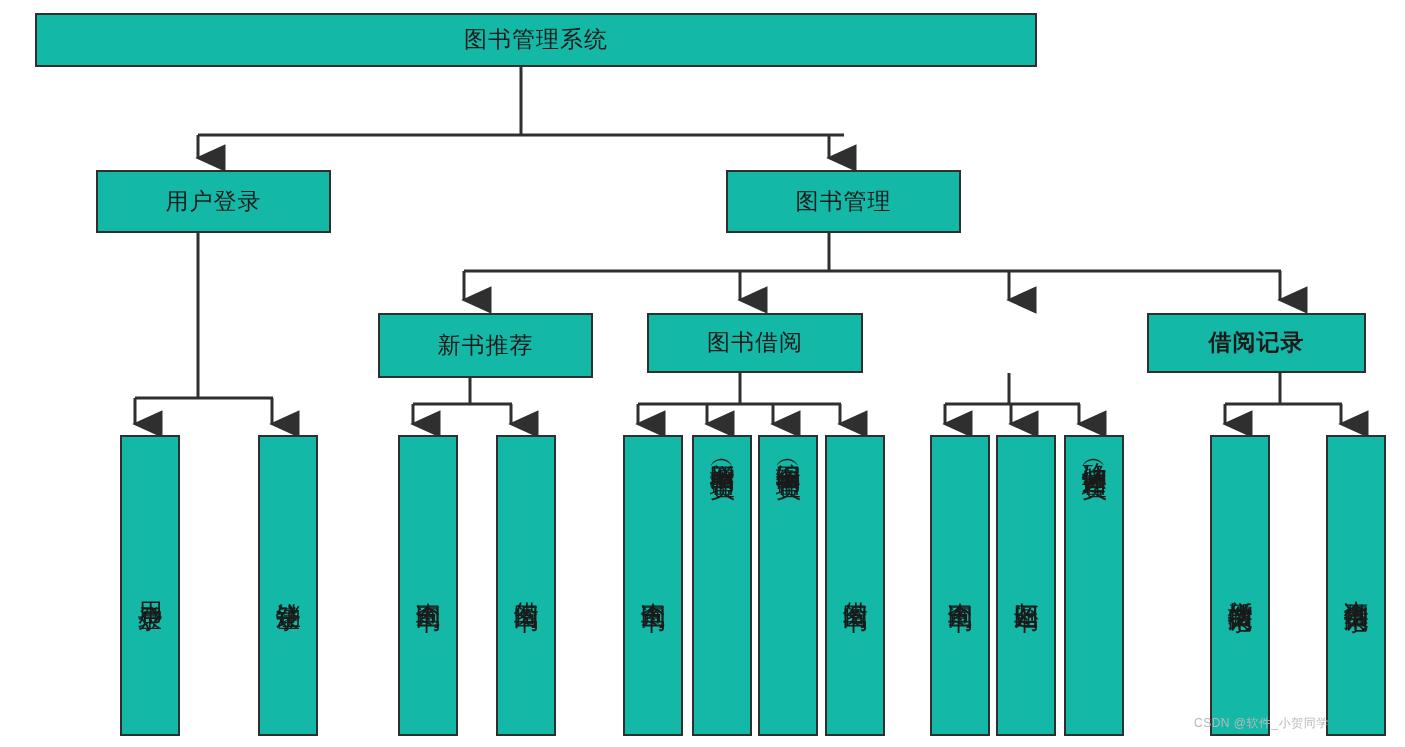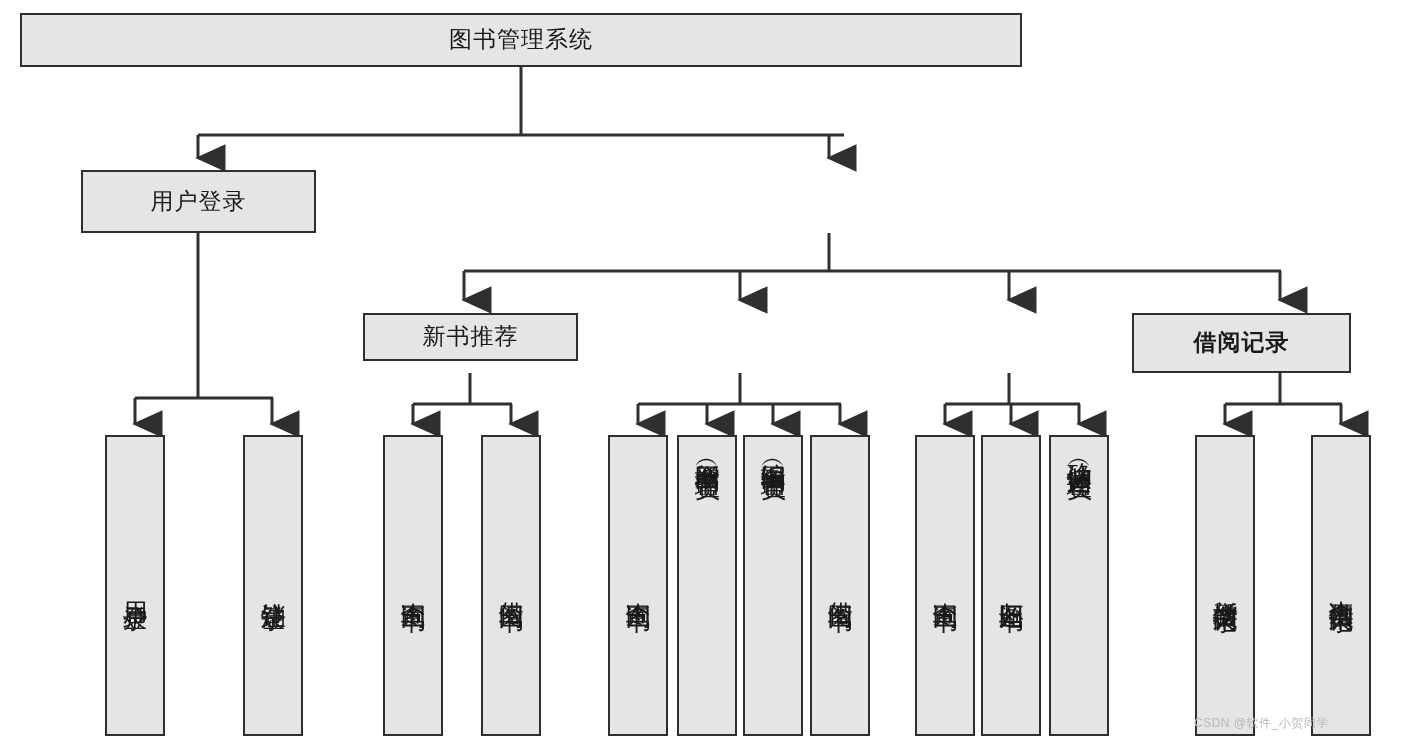--- a/index.html
+++ b/index.html
@@ -21,26 +21,27 @@
     position: absolute;
     left: 0;
     top: 0;
     width: 1405px;
     height: 747px;
     pointer-events: none;
   }
   .node {
     position: absolute;
     box-sizing: border-box;
-    background: #e5e5e5;
+    background: #14b8a6;
     border: 2.5px solid #2f2f2f;
     display: flex;
     align-items: center;
     justify-content: center;
     color: #1a1a1a;
+    margin-left: 15px;
   }
   .node.horiz .label {
     font-size: 23px;
     line-height: 1.1;
     letter-spacing: 1px;
     white-space: nowrap;
   }
   .node.vert {
     align-items: flex-start;
     justify-content: center;
@@ -122,23 +123,29 @@
     </g>
   </svg>
 
   <div class="node horiz" style="left:20px; top:13px; width:1002px; height:54px;">
     <span class="label">图书管理系统</span>
   </div>
 
   <div class="node horiz" style="left:81px; top:170px; width:235px; height:63px;">
     <span class="label">用户登录</span>
   </div>
+  <div class="node horiz" style="left:711px; top:170px; width:235px; height:63px;">
+    <span class="label">图书管理</span>
+  </div>
 
-  <div class="node horiz" style="left:363px; top:313px; width:215px; height:48px;">
+  <div class="node horiz" style="left:363px; top:313px; width:215px; height:65px;">
     <span class="label">新书推荐</span>
+  </div>
+  <div class="node horiz" style="left:632px; top:313px; width:216px; height:60px;">
+    <span class="label">图书借阅</span>
   </div>
   <div class="node horiz" style="left:1132px; top:313px; width:219px; height:60px;font-weight:bold;">
     <span class="label">借阅记录</span>
   </div>
 
   <div class="node vert centered" style="left:105px; top:435px; width:60px; height:301px;">
     <span class="label">用户登录</span>
   </div>
   <div class="node vert centered" style="left:243px; top:435px; width:60px; height:301px;">
     <span class="label">注销登录</span>

